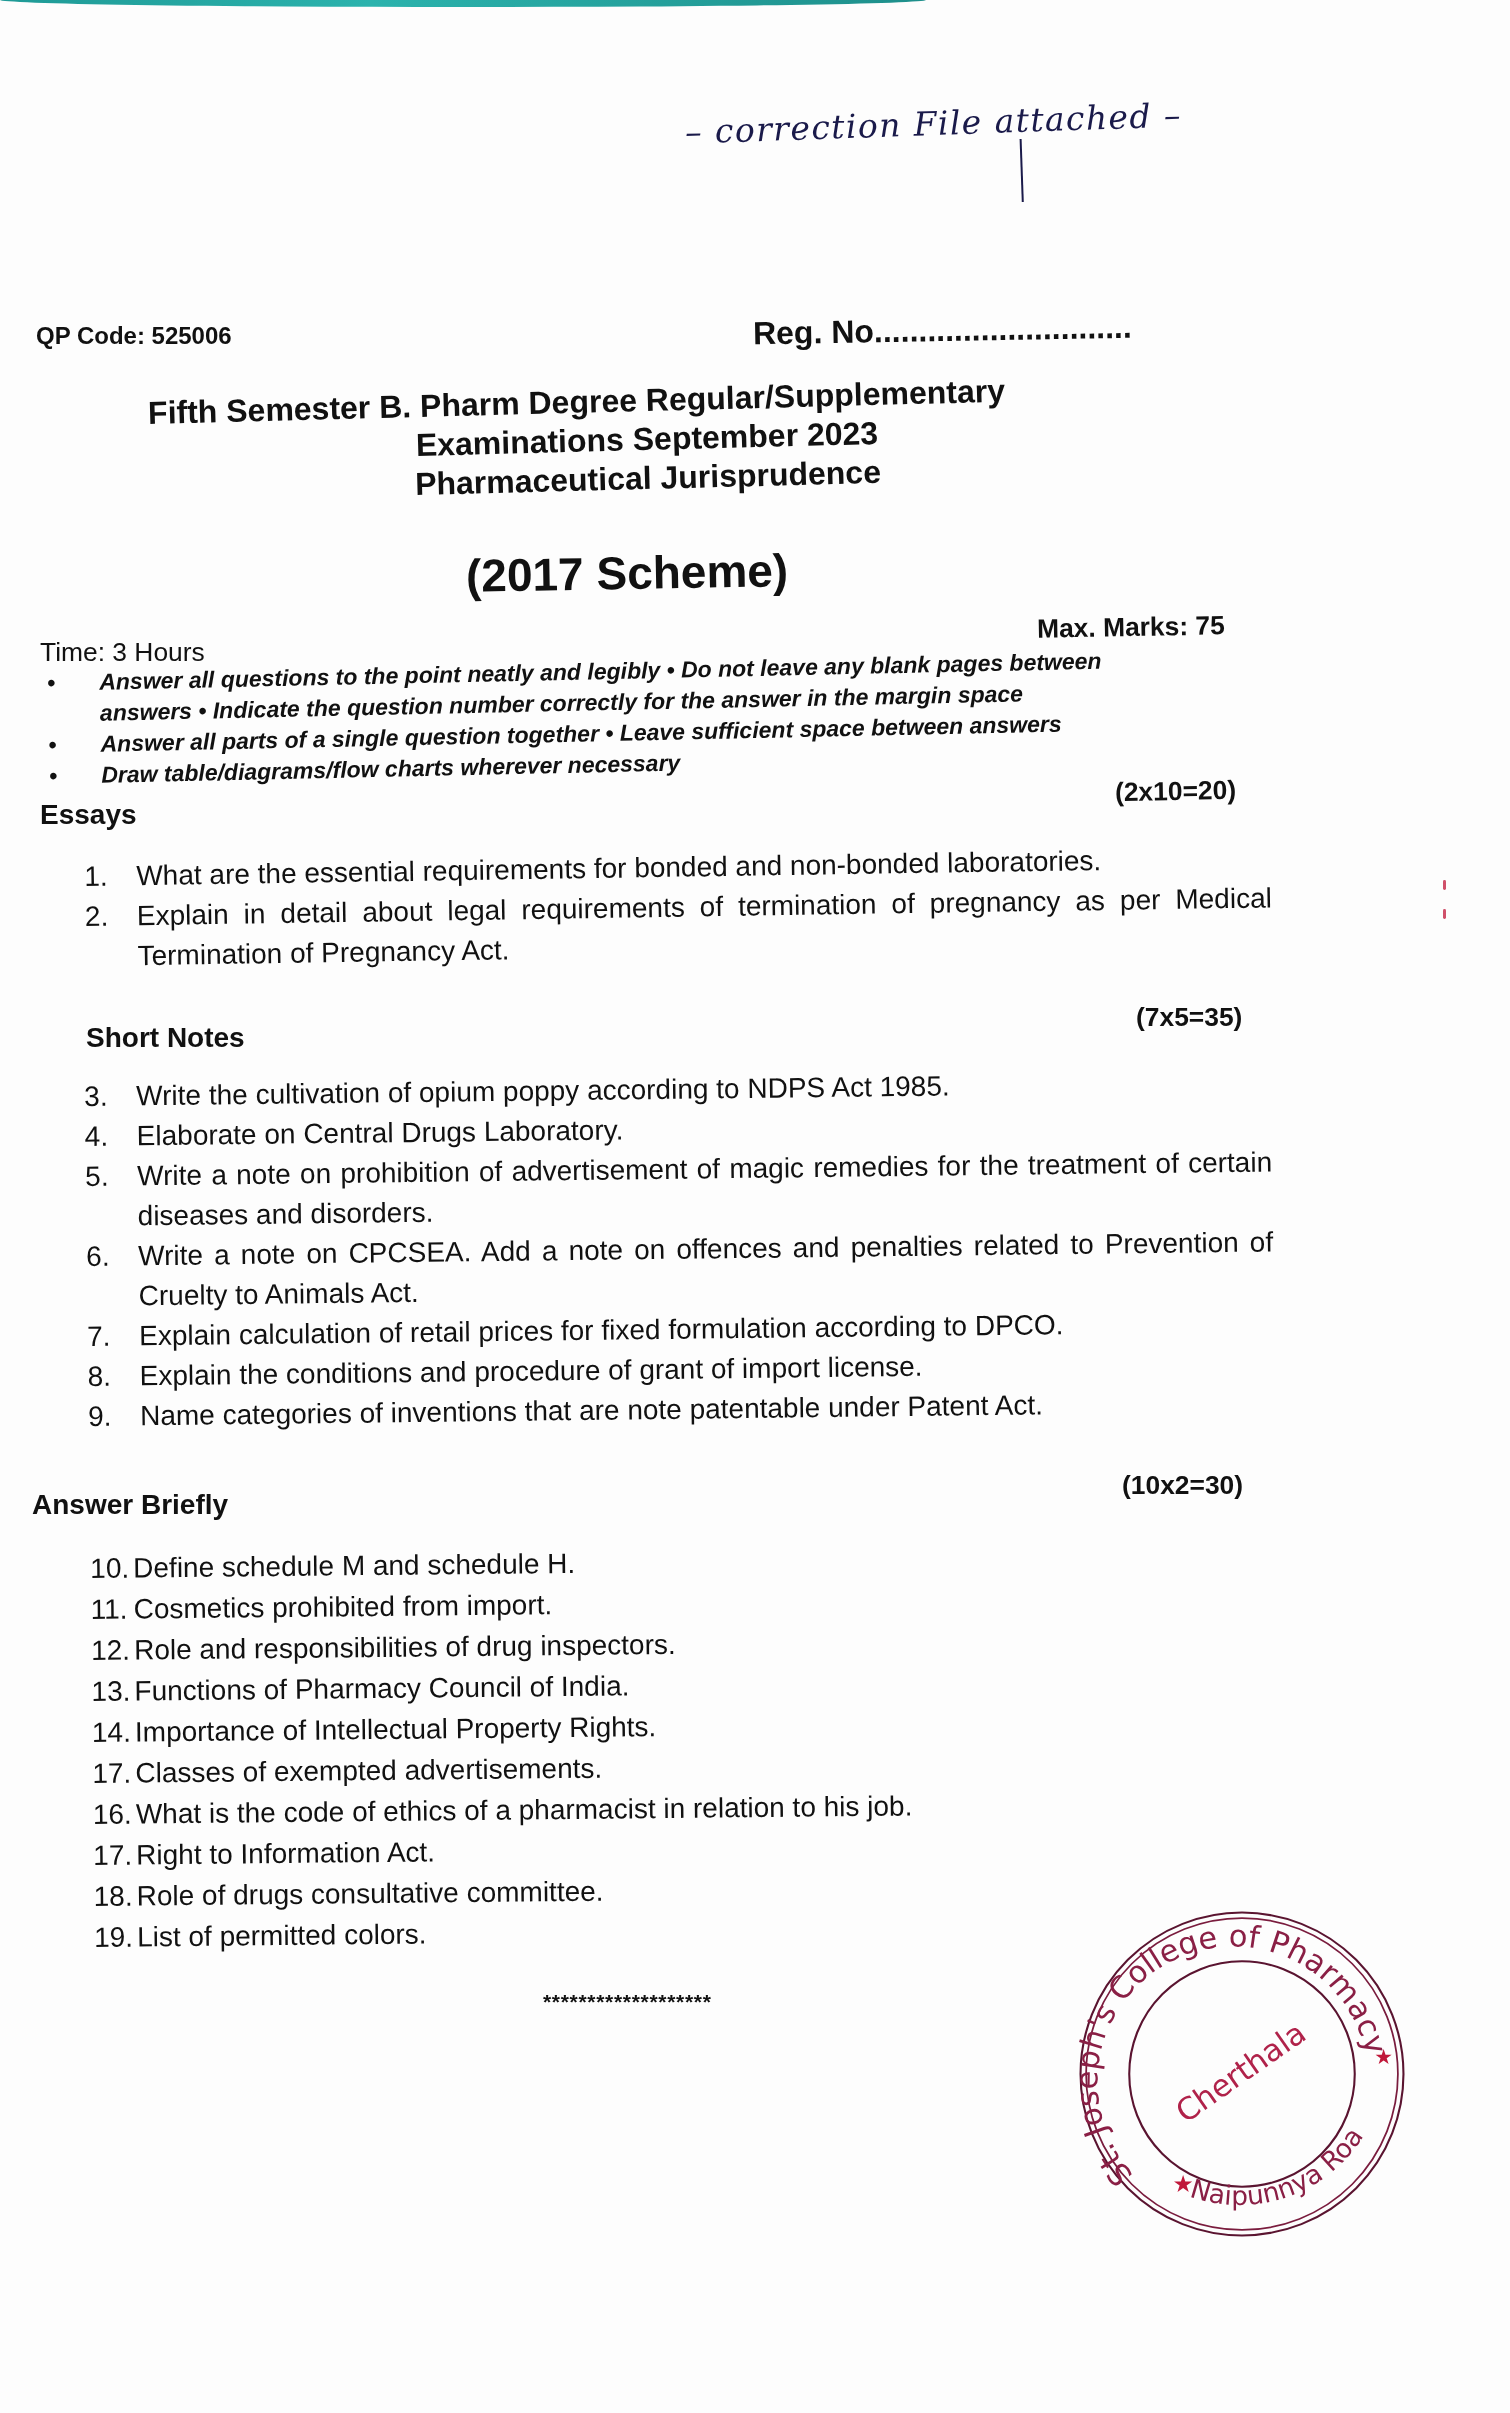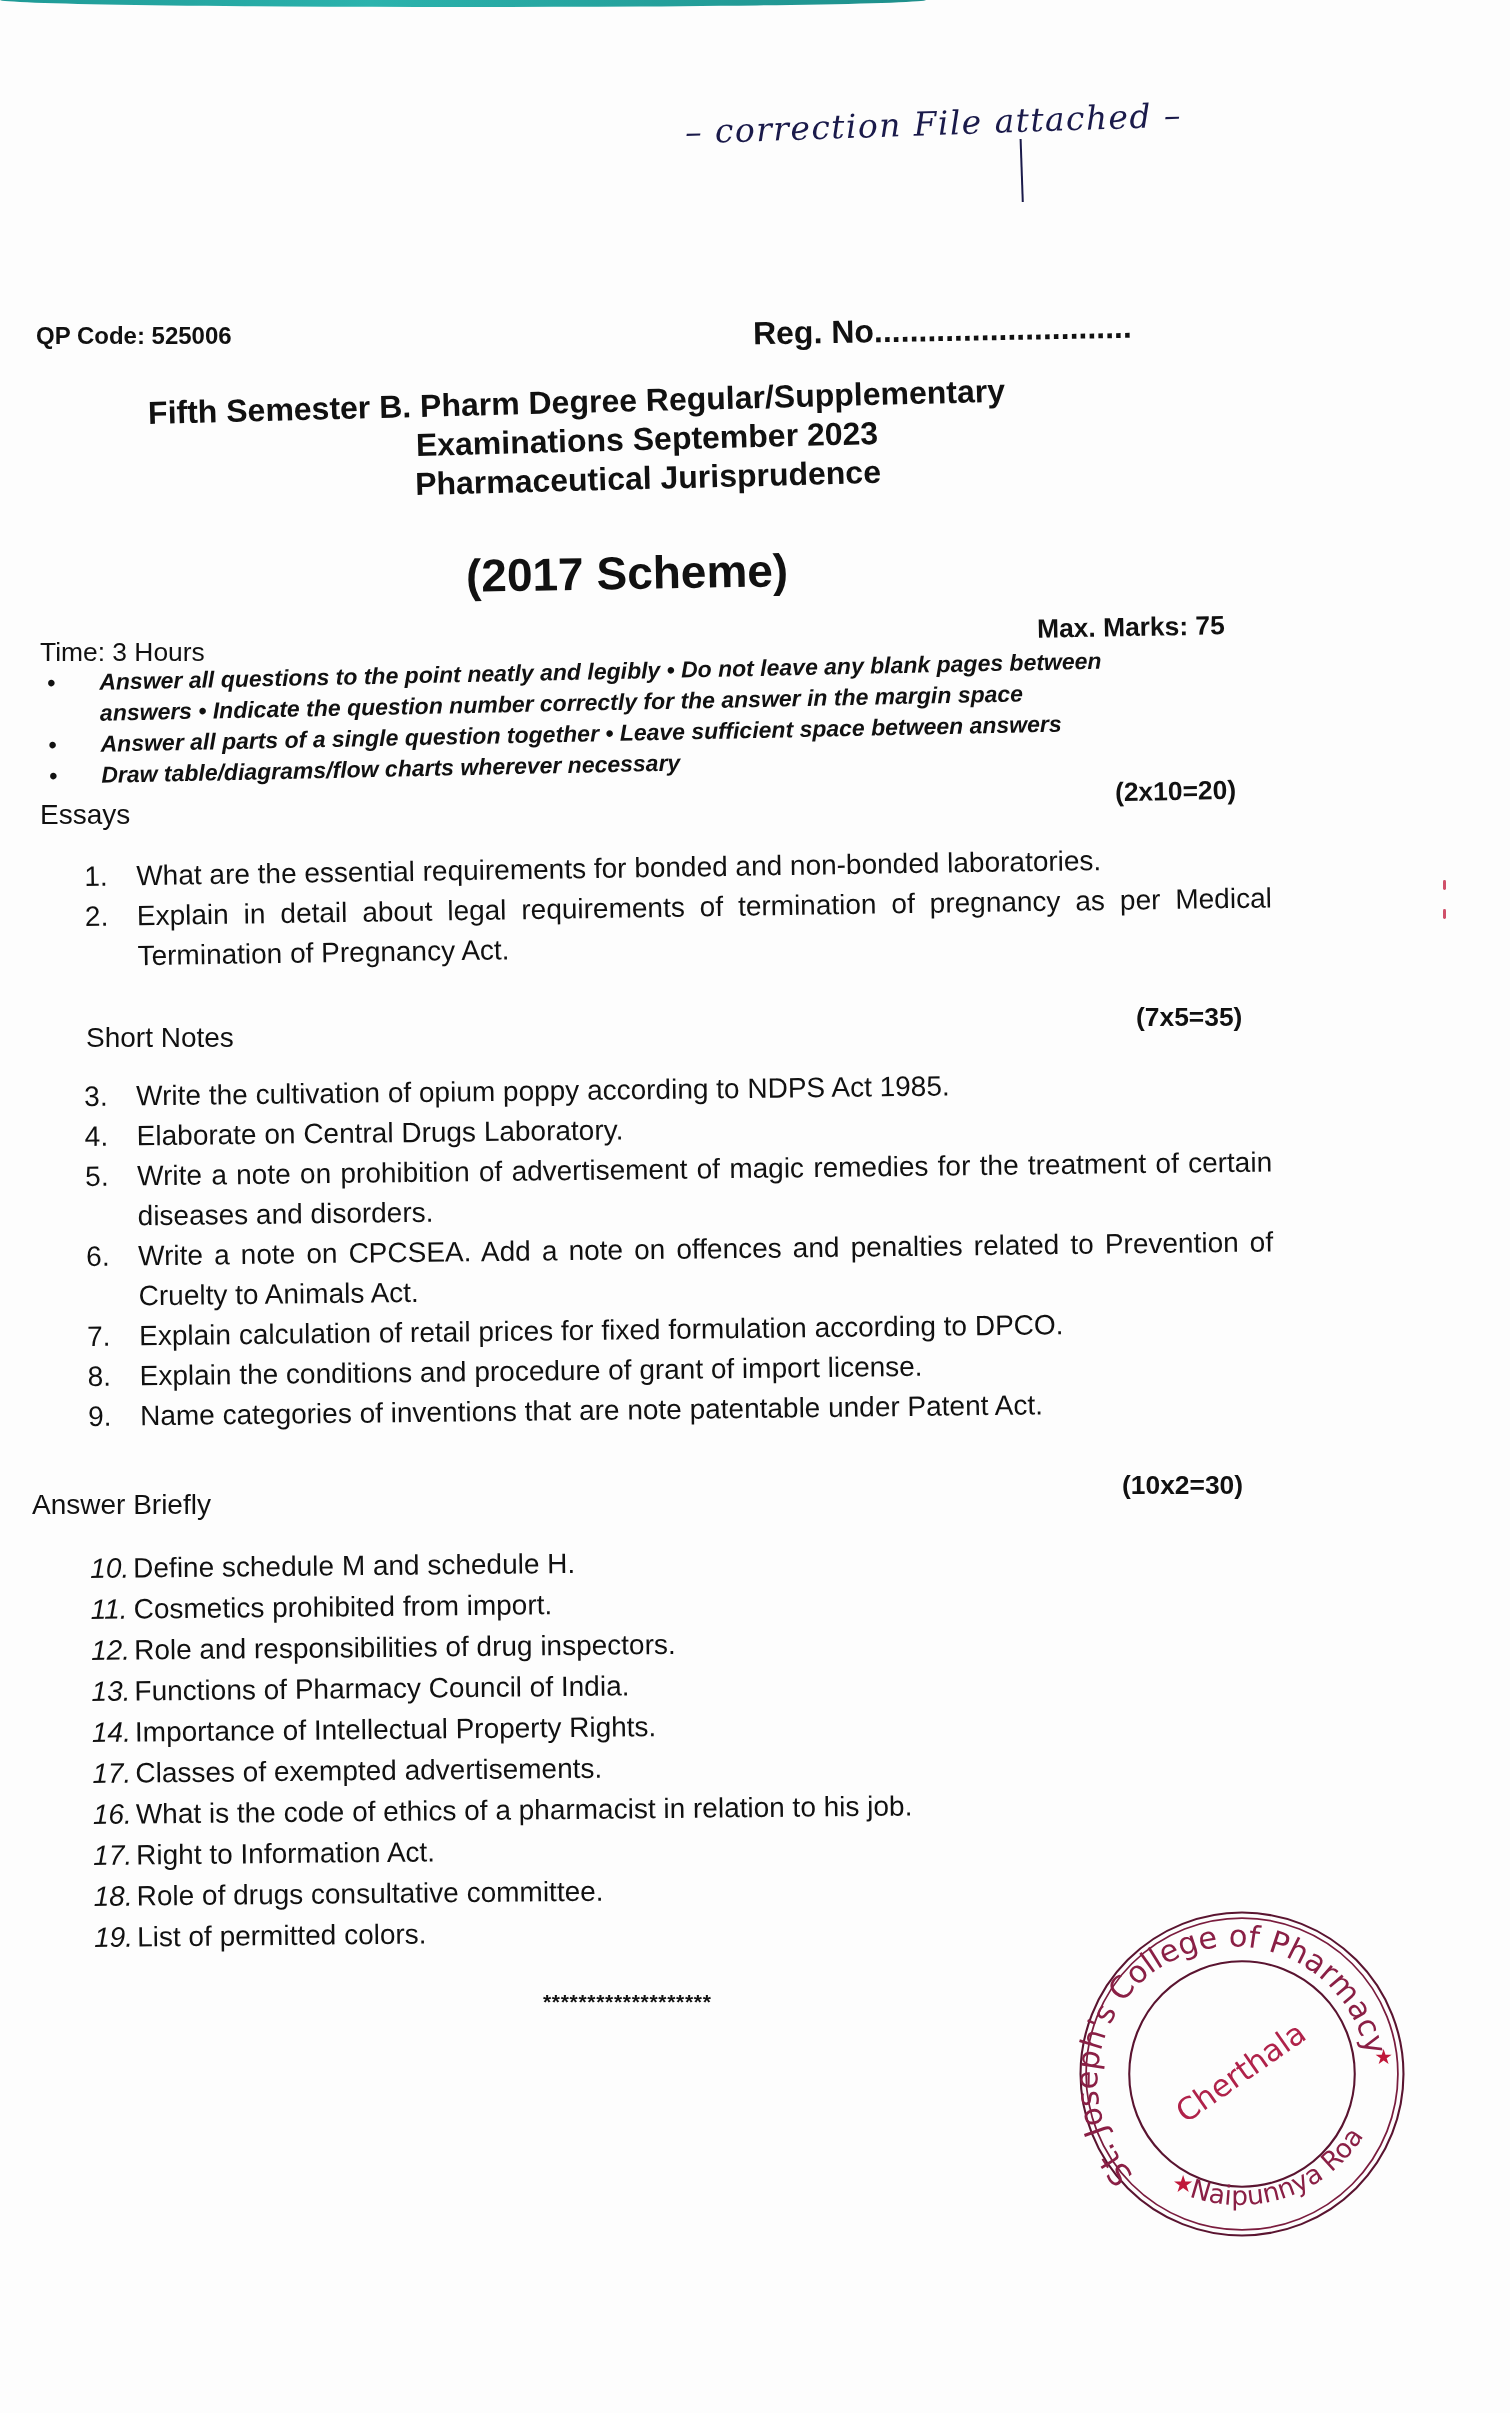--- a/index.html
+++ b/index.html
@@ -37,28 +37,28 @@
   }
   .time { left: 40px; top: 637px; font-size: 26.4px; font-weight: normal; }
   .maxmarks { left: 1037px; top: 612px; font-size: 26.4px; font-weight: bold; transform: rotate(-1deg); }
   .instructions {
     position: absolute; left: 40px; top: 668px; width: 1218px;
     font-size: 23px; font-style: italic; font-weight: bold; transform: rotate(-1.2deg);
     transform-origin: left top;
   }
   .instructions .row { position: relative; padding-left: 59px; line-height: 31px; }
   .instructions .bullet { position: absolute; left: 7px; top: 0; font-style: normal; }
-  .section-head { font-size: 28px; font-weight: normal; }
+  .section-head { font-size: 28px; font-weight: bold; }
   .marks { font-size: 26.4px; font-weight: bold; }
   .qlist { position: absolute; left: 84px; width: 1183px; font-size: 28px; transform-origin: left top; }
   .q { position: relative; padding-left: 52px; line-height: 40px; }
   .q .num { position: absolute; left: 0; top: 0; }
   .q.just { text-align: justify; text-align-last: left; }
   .bq { position: relative; padding-left: 43px; line-height: 41px; font-size: 28px; }
-  .bq .num { position: absolute; left: 0; top: 0; font-style: italic; }
+  .bq .num { position: absolute; left: 0; top: 0; }
   .stars { left: 543px; top: 1990px; font-size: 21px; font-weight: bold; letter-spacing: 0.7px; }
   .stamp { position: absolute; left: 1068px; top: 1900px; width: 348px; height: 348px; }
   .pinkmark { position: absolute; left: 1441px; top: 873px; width: 7px; height: 84px; }
   .pinkmark span { display: block; background: #d0506a; width: 2.8px; height: 9.7px; margin: 7px 0 19.5px 2.1px; border-radius: 1.4px; }
 </style>
 </head>
 <body>
 
 <div class="teal-band"></div>
 

